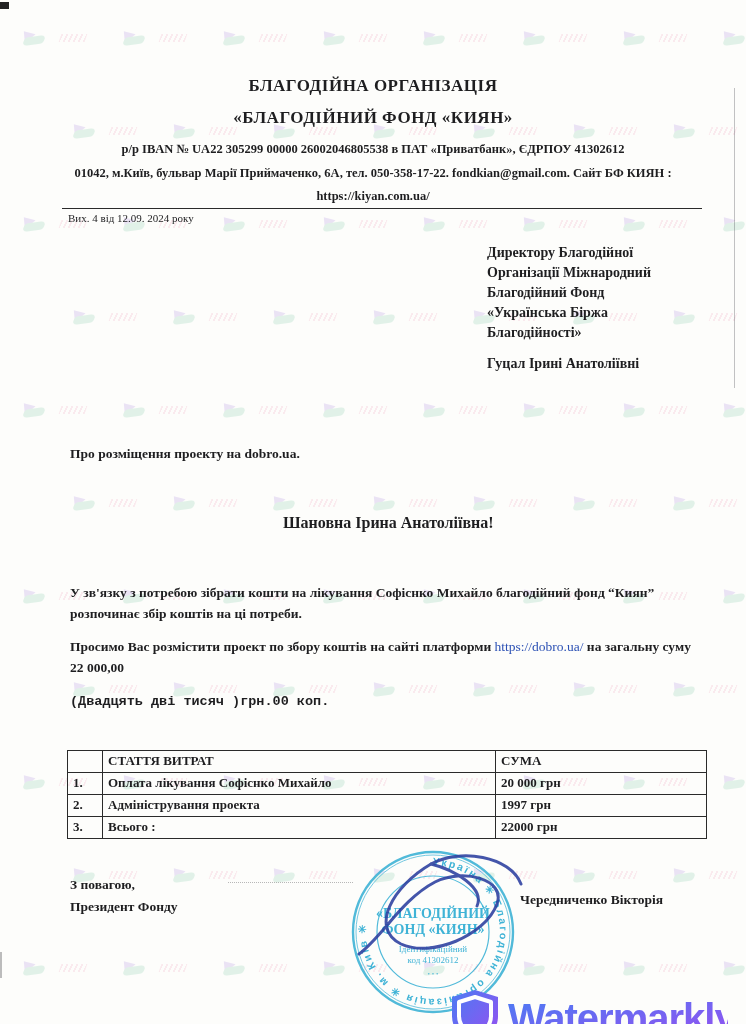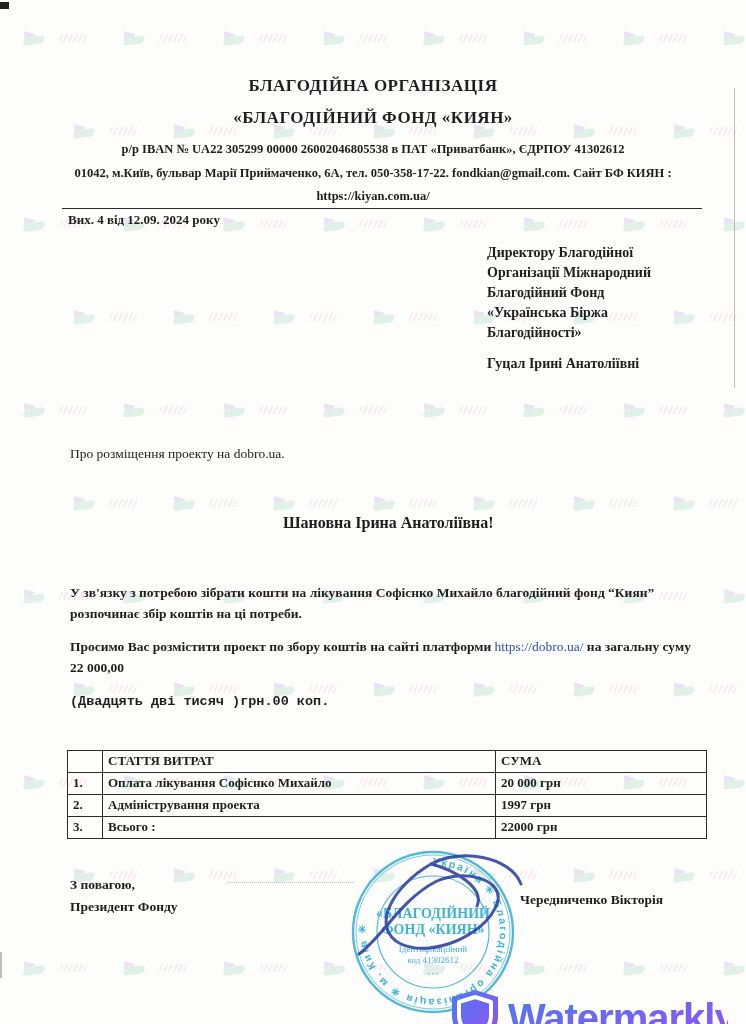--- a/index.html
+++ b/index.html
@@ -28,26 +28,26 @@
   .artifact-left-dash{position:absolute;left:0;top:952px;width:2px;height:26px;background:rgba(90,90,95,.4);z-index:3;}
   
   .doc{position:absolute;inset:0;z-index:5;margin-top:46px;}
   .c-line{position:absolute;left:0;width:746px;text-align:center;}
   .org1{top:30px;font-size:17px;font-weight:700;letter-spacing:.5px;}
   .org2{top:62px;font-size:17px;font-weight:700;letter-spacing:.5px;}
   .bank{top:96px;font-size:12.5px;font-weight:600;}
   .addr{top:120px;font-size:12.5px;font-weight:600;}
   .site{top:143px;font-size:12.5px;font-weight:600;}
   .hrule{position:absolute;left:62px;top:162px;width:640px;border-top:1.6px solid #2a2a2a;}
-  .refline{position:absolute;left:68px;top:166px;font-size:13px;font-weight:700;}
+  .refline{position:absolute;left:68px;top:166px;font-size:11px;font-weight:400;}
   .recipient{position:absolute;left:487px;top:197px;width:240px;
     font-size:14px;font-weight:700;line-height:20px;}
   .recipient-person{position:absolute;left:487px;top:310px;width:240px;
     font-size:14px;font-weight:700;}
-  .subject{position:absolute;left:70px;top:400px;font-size:13.5px;font-weight:400;}
+  .subject{position:absolute;left:70px;top:400px;font-size:13.5px;font-weight:700;}
   .salutation{position:absolute;left:283px;top:468px;font-size:16px;font-weight:700;}
   .para{position:absolute;left:70px;width:632px;font-size:13.5px;font-weight:700;line-height:21px;}
   .para1{top:536px;}
   .para2{top:590px;}
   .para3{top:645px;font-family:Liberation Mono, monospace;}
   .doclink{color:#2b50b4;text-decoration:none;font-weight:400;}
   
   table.costs{position:absolute;left:67px;top:704px;border-collapse:collapse;
     font-size:13px;font-weight:700;}
   table.costs td,table.costs th{border:1px solid #2a2a2a;padding:1px 5px 2px 5px;

